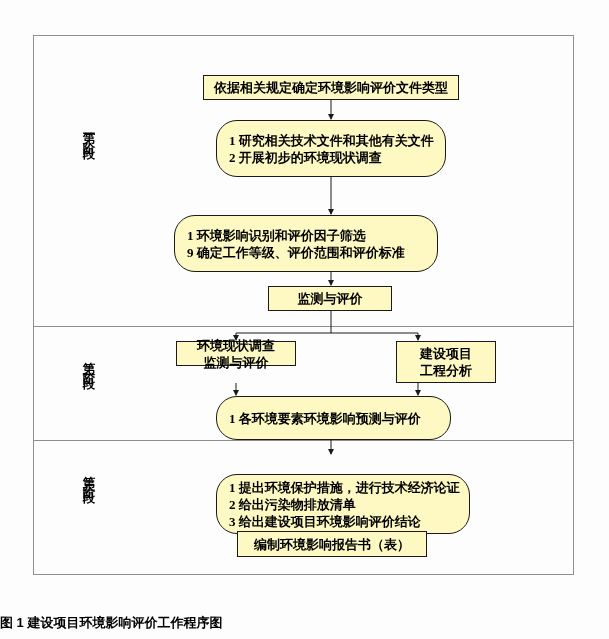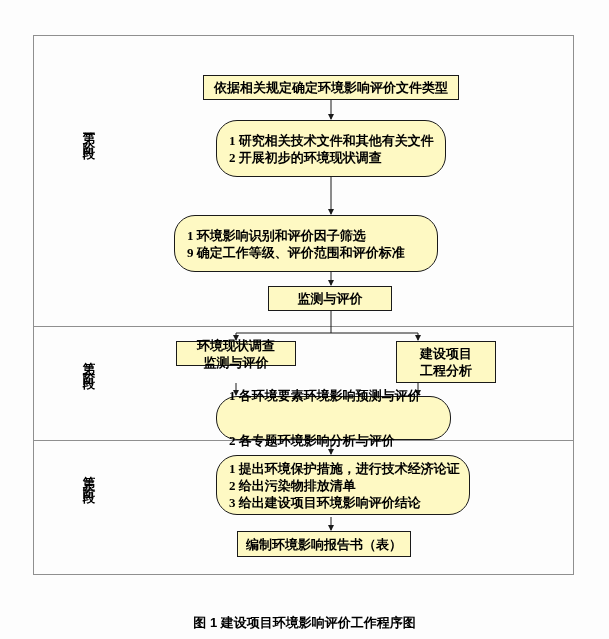--- a/index.html
+++ b/index.html
@@ -71,21 +71,20 @@
     position: absolute;
     left: 0;
     top: 0;
     pointer-events: none;
   }
   .figure-caption {
     position: absolute;
     left: 0;
     top: 614px;
     width: 609px;
-    text-align: center;
     font-weight: bold;
     font-size: 13px;
     font-family: "Liberation Sans", "DejaVu Sans", sans-serif;
   }
 </style>
 </head>
 <body>
 
 <div class="page">
 
@@ -139,28 +138,27 @@
     <div class="line">监测与评价</div>
   </div>
 
   <div class="box center" style="left:368px; top:341px; width:100px; height:42px;margin-left:28px;">
     <div class="line">建设项目</div>
     <div class="line">工程分析</div>
   </div>
 
   <div class="box list" style="left:216px; top:396px; width:235px; height:44px;gap:28px;">
     <div class="line">1 各环境要素环境影响预测与评价</div>
-    <div class="line">2 各专题环境影响分析与评价</div>
   </div>
 
-  <div class="box list" style="left:216px; top:455px; width:254px; height:60px;">
+  <div class="box list" style="left:216px; top:474px; width:254px; height:60px;">
     <div class="line">1 提出环境保护措施，进行技术经济论证</div>
     <div class="line">2 给出污染物排放清单</div>
     <div class="line">3 给出建设项目环境影响评价结论</div>
   </div>
 
-  <div class="box center" style="left:237px; top:531px; width:174px; height:26px;">
+  <div class="box center" style="left:237px; top:531px; width:190px; height:26px;">
     <div class="line">编制环境影响报告书（表）</div>
   </div>
 
   <div class="figure-caption">图 1 建设项目环境影响评价工作程序图</div>
 
 </div>
 
 </body></html>

